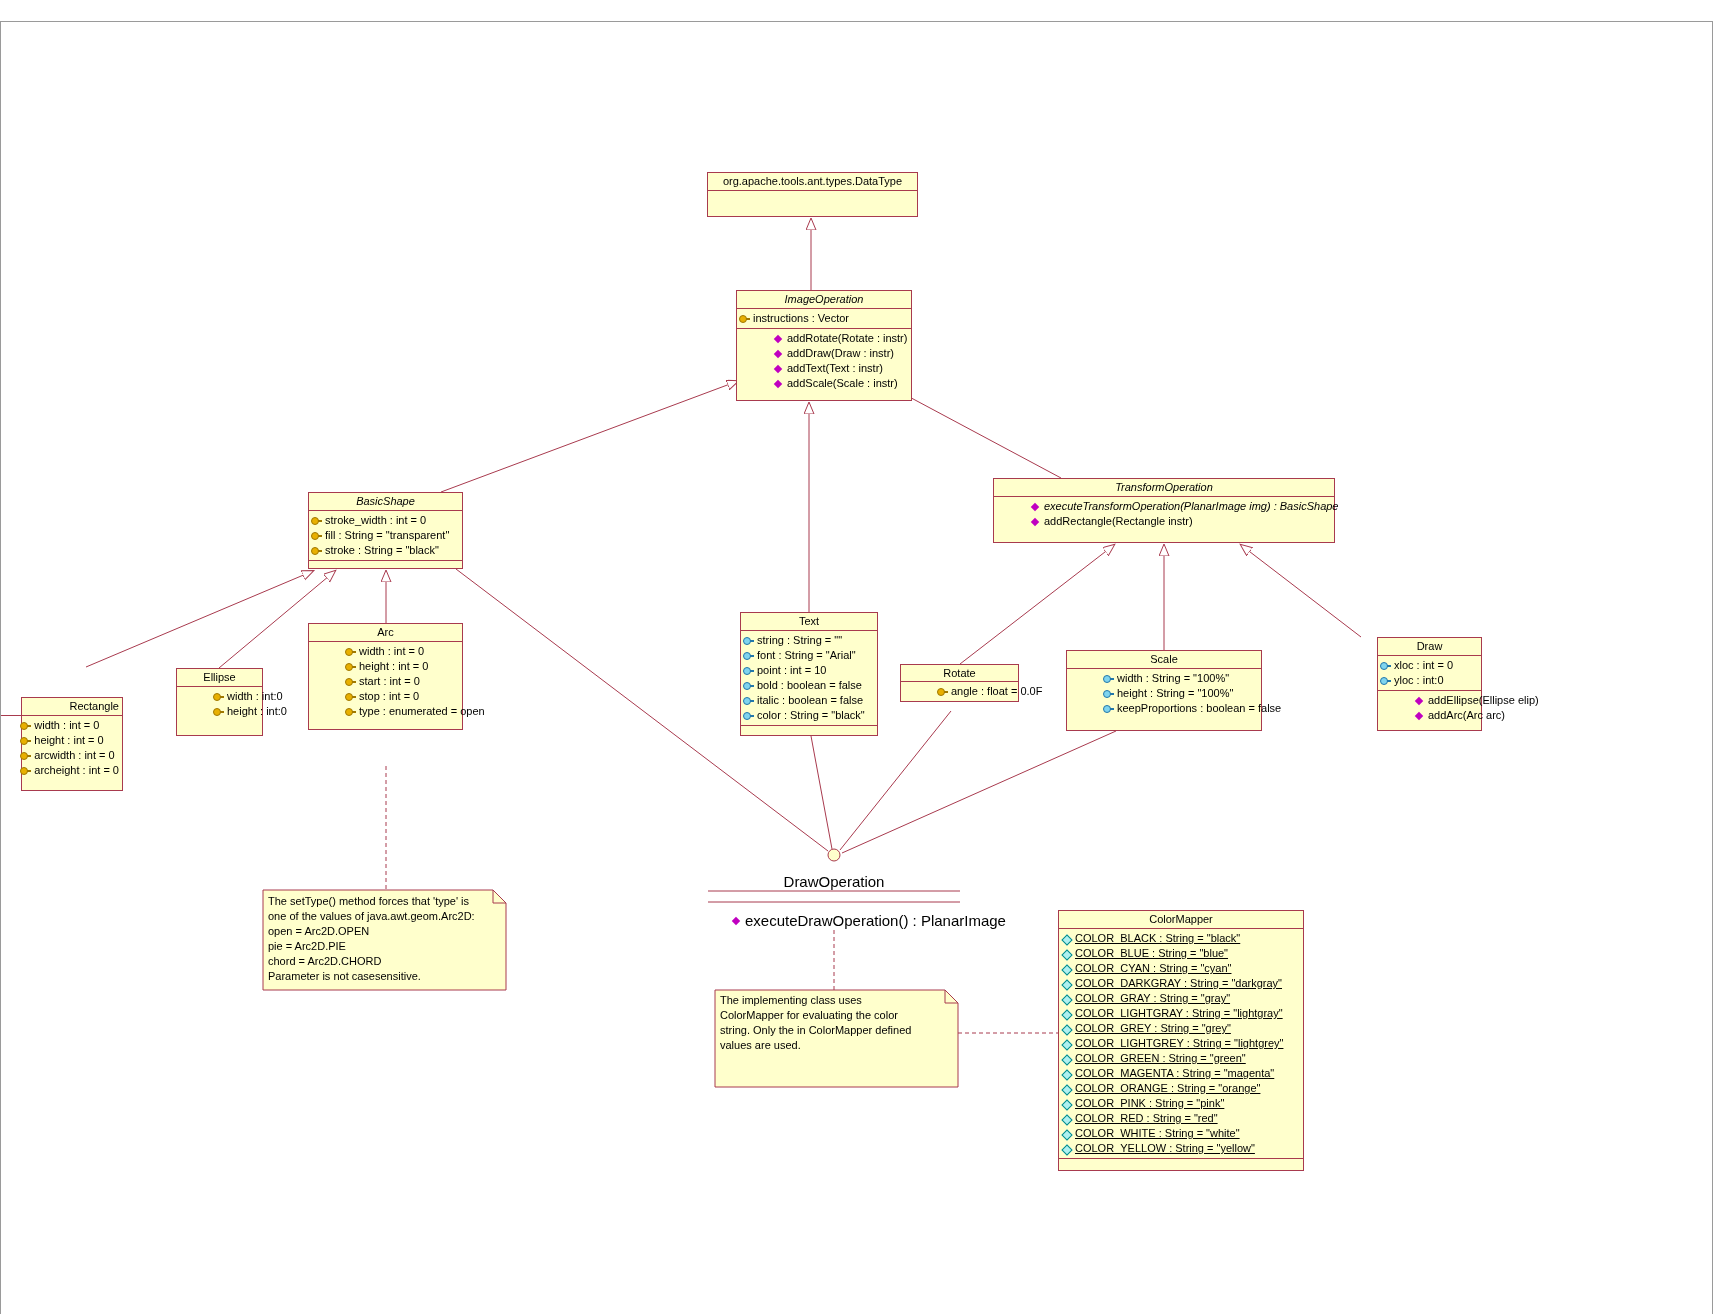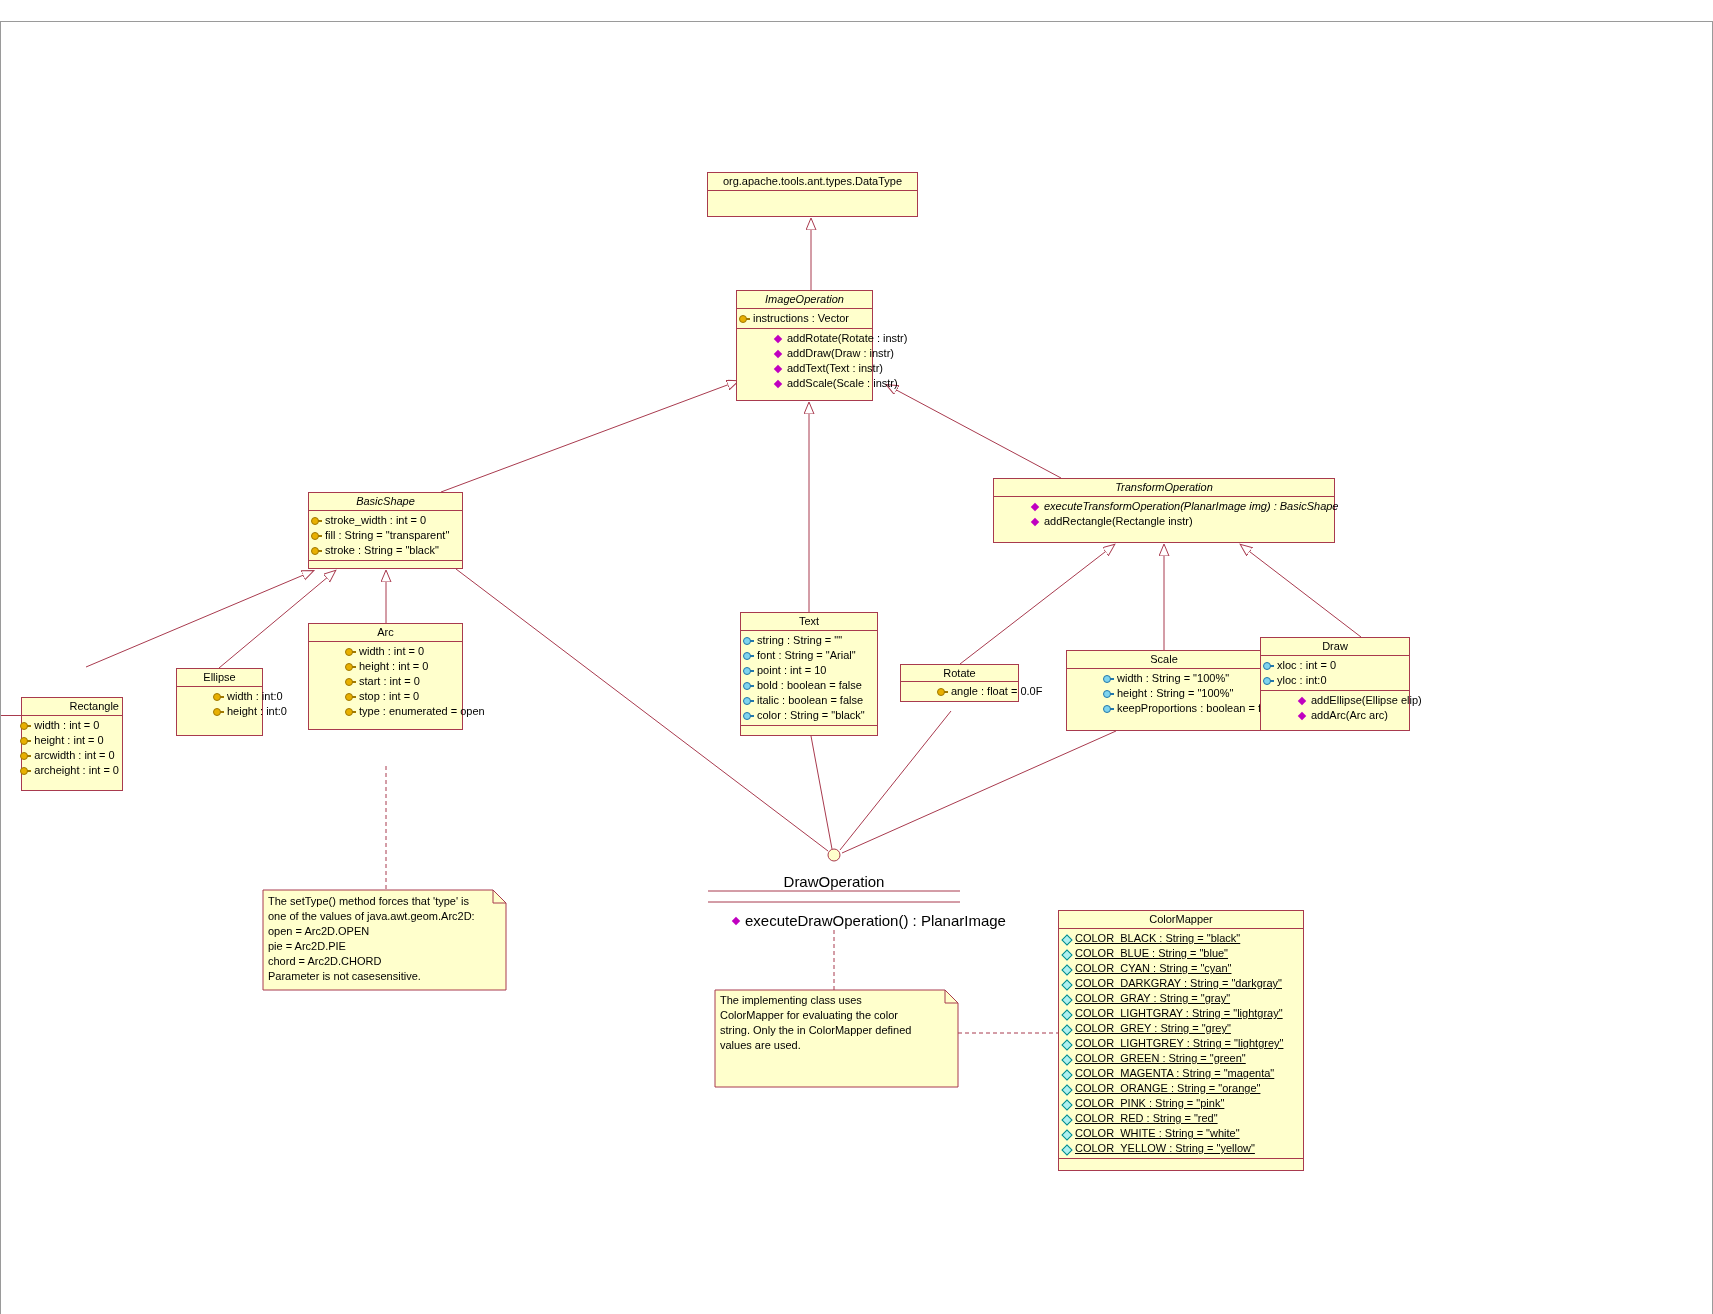--- a/index.html
+++ b/index.html
@@ -88,21 +88,21 @@
     <path class="real" d="M492,868 L492,881 L505,881"></path>
     <path class="notepoly" d="M714,968 L944,968 L957,981 L957,1065 L714,1065 Z"></path>
     <path class="real" d="M944,968 L944,981 L957,981"></path>
   </svg>
 
   <div class="cls" style="left:706px;top:150px;width:211px;height:45px;">
     <div class="title">org.apache.tools.ant.types.DataType</div>
     <div class="sec empty"></div>
   </div>
 
-  <div class="cls abstract" style="left:735px;top:268px;width:137px;height:111px;">
+  <div class="cls abstract" style="left:735px;top:268px;width:176px;height:111px;">
     <div class="title">ImageOperation</div>
     <div class="sec">
 
         <div class="member">
           <span class="icon ic-attr"></span>
           <span class="mtext">instructions : Vector</span>
         </div>
       </div>
     <div class="sec">
 
@@ -301,21 +301,21 @@
           <span class="mtext">height : String = "100%"</span>
         </div>
 
         <div class="member">
           <span class="icon ic-pub"></span>
           <span class="mtext">keepProportions : boolean = false</span>
         </div>
       </div>
   </div>
 
-  <div class="cls" style="left:1259px;top:615px;width:150px;height:94px;">
+  <div class="cls" style="left:1376px;top:615px;width:105px;height:94px;">
     <div class="title">Draw</div>
     <div class="sec">
 
         <div class="member">
           <span class="icon ic-pub"></span>
           <span class="mtext">xloc : int = 0</span>
         </div>
 
         <div class="member">
           <span class="icon ic-pub"></span>

